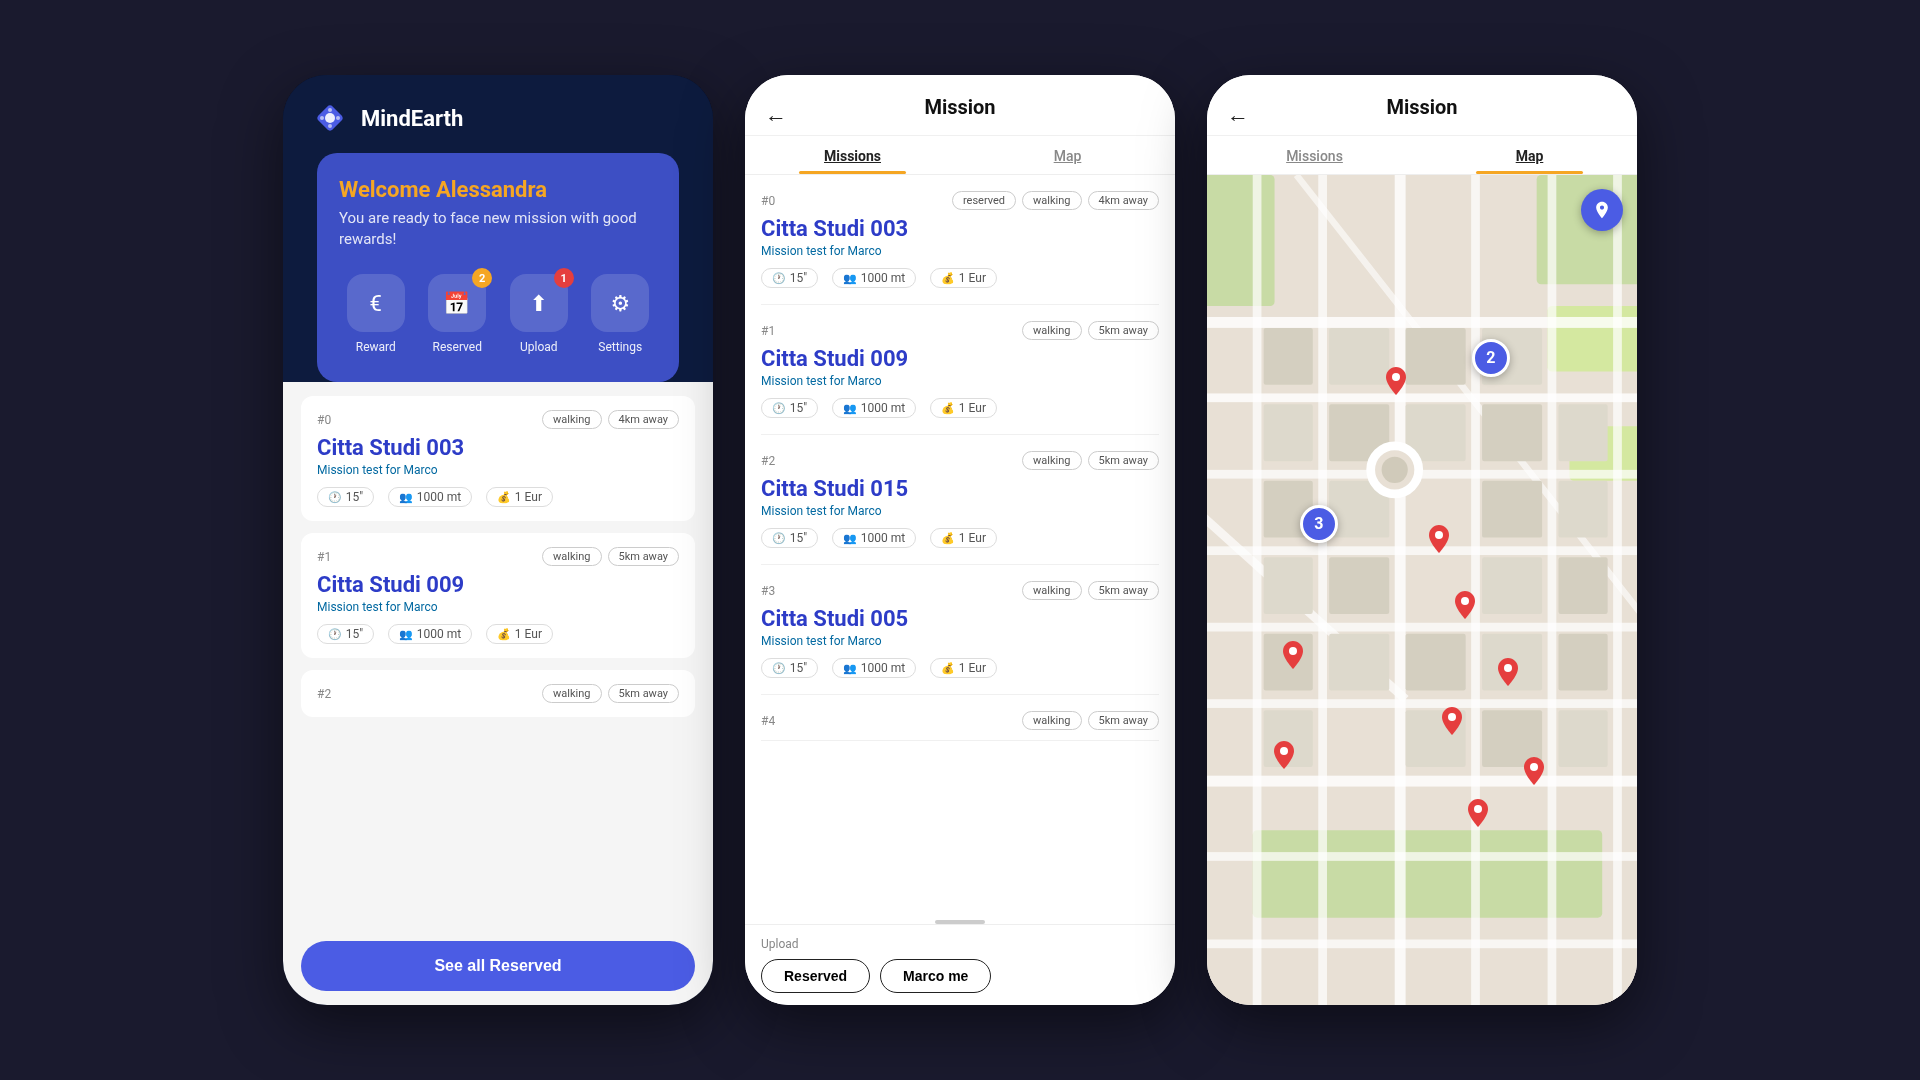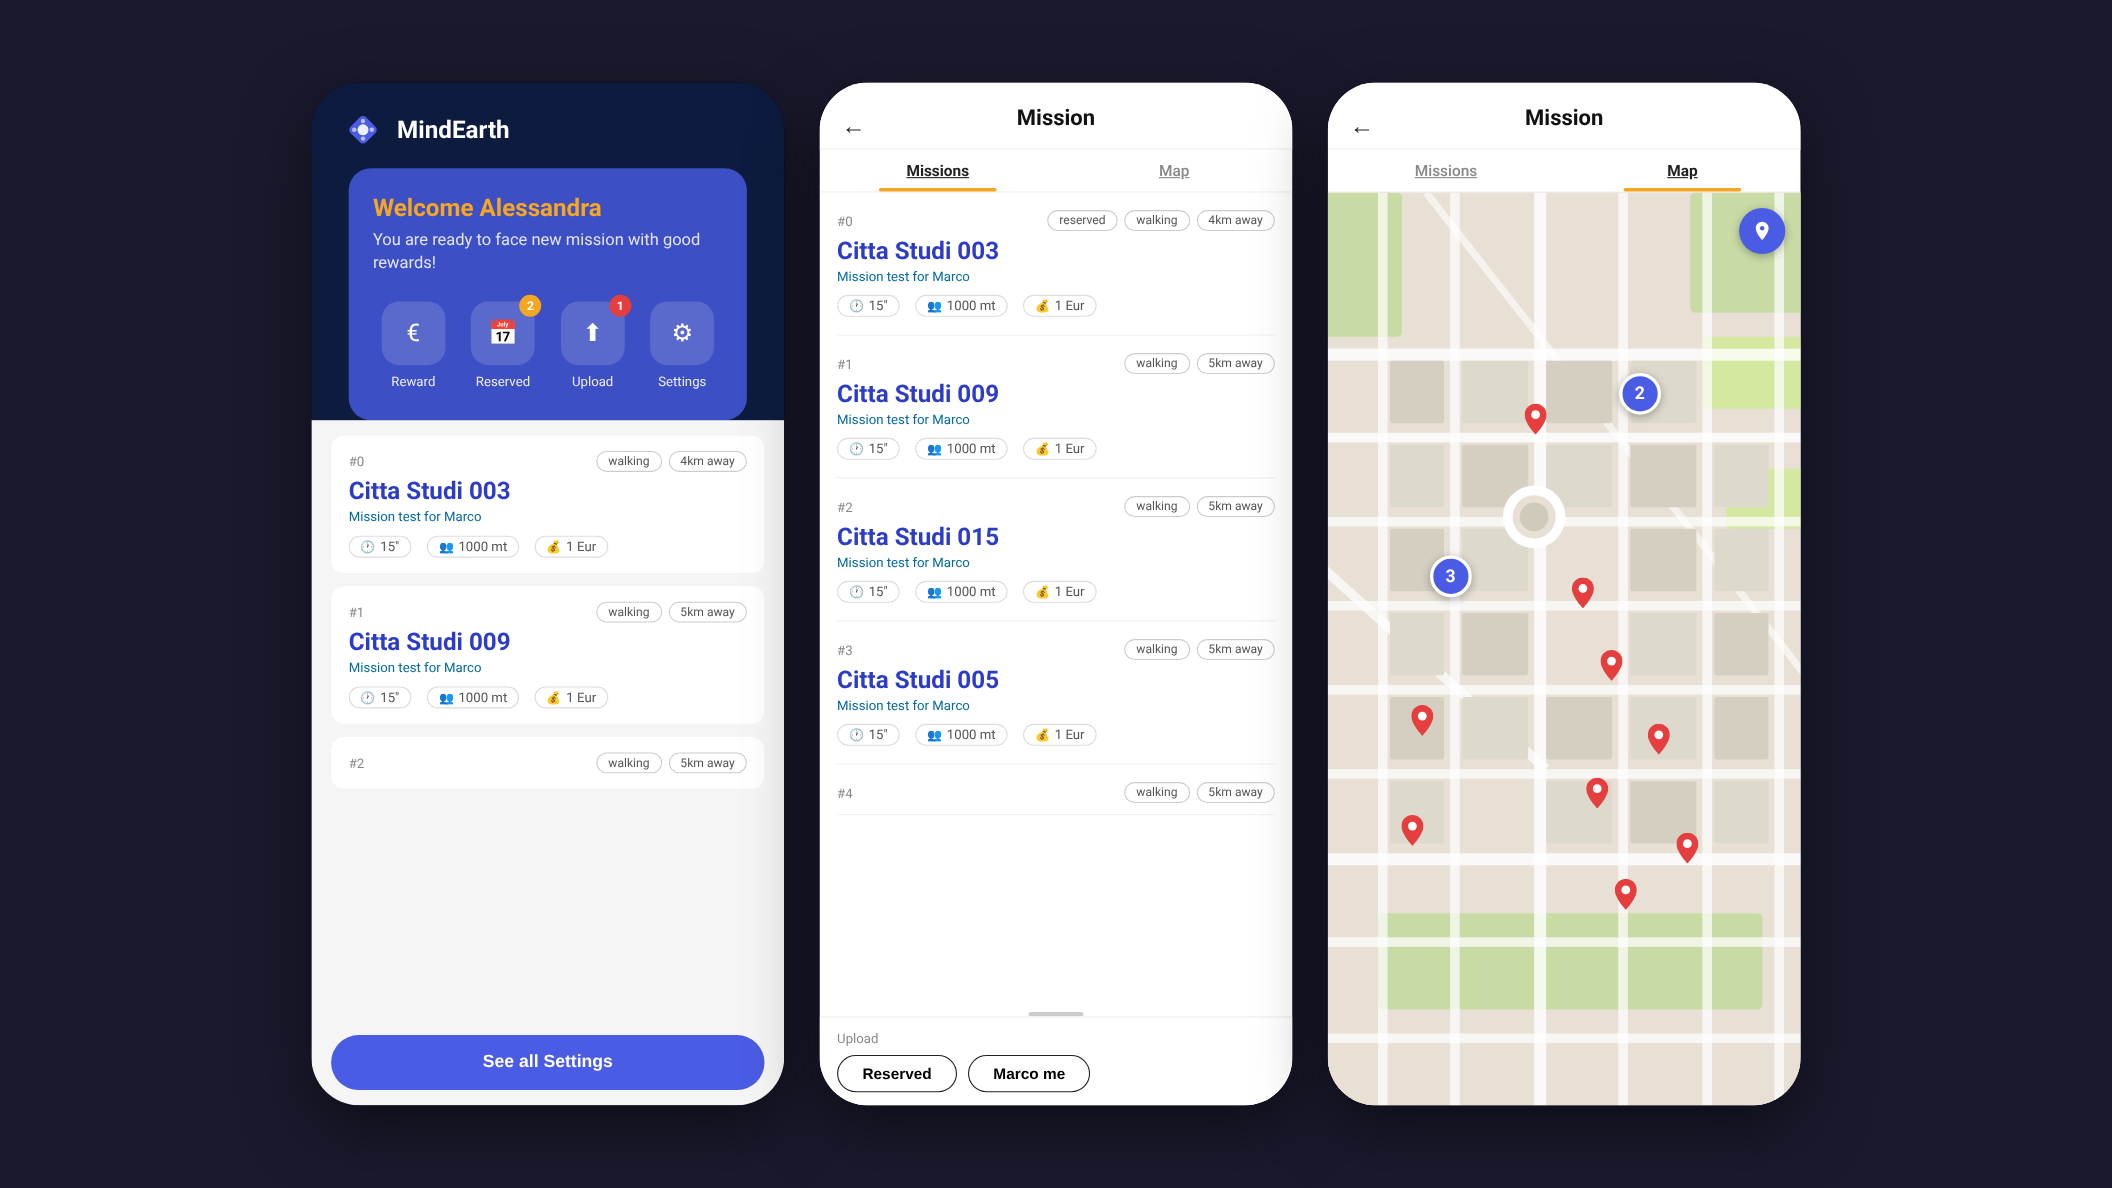--- a/index.html
+++ b/index.html
@@ -477,21 +477,21 @@
         <div class="mission-partial">
           <div class="mission-header">
             <span class="mission-num">#2</span>
             <div class="tag-group">
               <span class="tag">walking</span>
               <span class="tag">5km away</span>
             </div>
           </div>
         </div>
       </div>
-      <button class="see-all-btn">See all Settings</button>
+      <button class="see-all-btn">See all Reserved</button>
     </div>
   </div>
 </div>
 
 <div class="phone phone-2">
   <div class="phone-inner">
     <div class="phone-header">
       <span class="back-btn">←</span>
       <h1>Mission</h1>
     </div>

